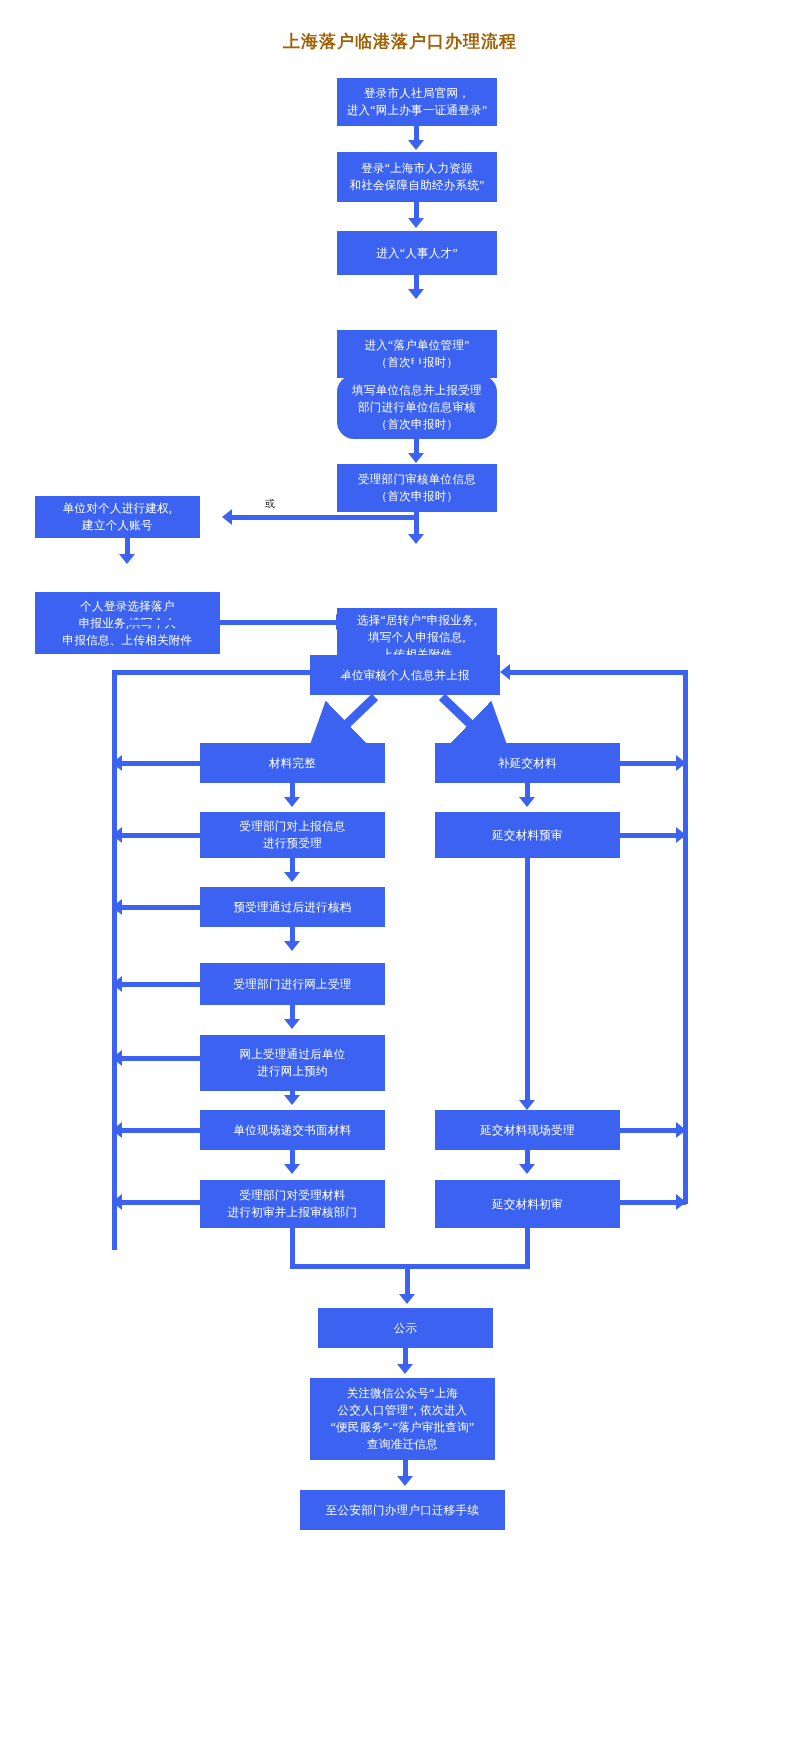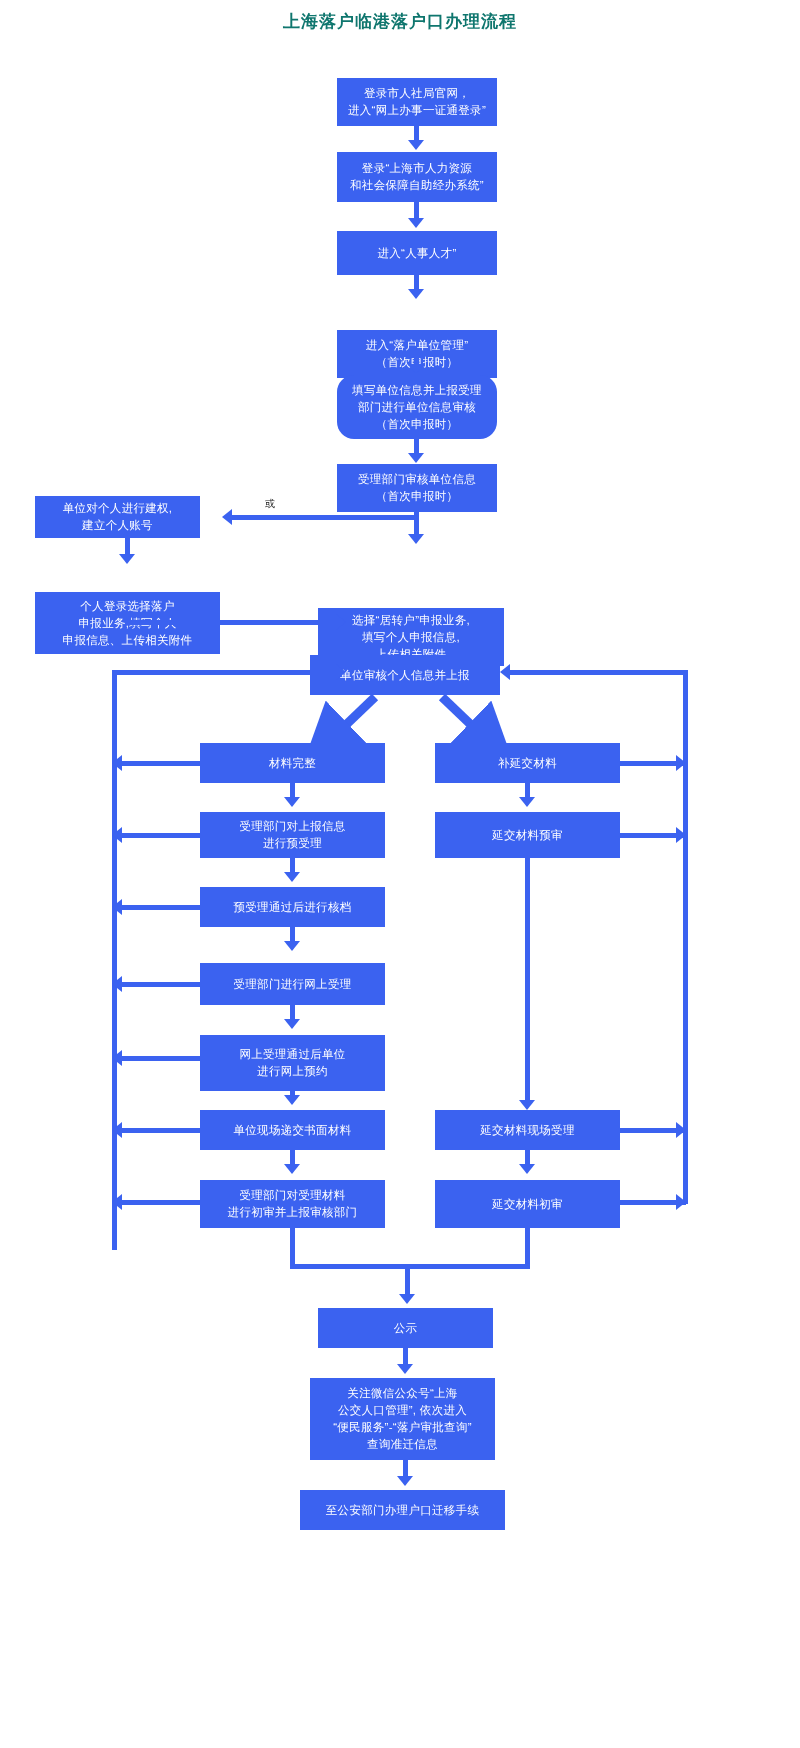--- a/index.html
+++ b/index.html
@@ -7,42 +7,43 @@
     width:800px;height:1748px;
     background:#ffffff;
     font-family:"Liberation Sans","DejaVu Sans",sans-serif;
     position:relative;
     overflow:hidden;
   }
   #canvas{position:absolute;left:0;top:0;width:800px;height:1748px;}
 
   .title{
     position:absolute;
-    left:0;top:10px;width:800px;
+    left:0;top:30px;width:800px;
     text-align:center;
     font-size:17px;
     font-weight:bold;
-    color:#0f766e;
+    color:#a16207;
     letter-spacing:1px;
   }
 
   .node{
     position:absolute;
     background:#3b62f0;
     color:#ffffff;
     display:flex;
     align-items:center;
     justify-content:center;
     text-align:center;
     font-size:11.5px;
     line-height:17px;
     letter-spacing:0.3px;
     box-sizing:border-box;
     padding:4px 4px;
     white-space:pre-line;
+    font-family:Liberation Serif, serif;
   }
 
   
   .vline{position:absolute;background:#3b62f0;width:5px;}
   .hline{position:absolute;background:#3b62f0;height:5px;}
 
   
   .arw-down{
     position:absolute;width:0;height:0;
     border-left:8px solid transparent;
@@ -98,21 +99,21 @@
 部门进行单位信息审核
 （首次申报时）</div>
   <div class="vline" style="left:414px;top:439px;height:16px;"></div>
   <div class="arw-down" style="left:408px;top:453px;"></div>
 
   <div class="node" style="left:337px;top:464px;width:160px;height:48px;">受理部门审核单位信息
 （首次申报时）</div>
   <div class="vline" style="left:414px;top:512px;height:24px;"></div>
   <div class="arw-down" style="left:408px;top:534px;"></div>
 
-  <div class="node" style="left:318px;top:608px;width:186px;height:58px;">选择“居转户”申报业务,
+  <div class="node" style="left:337px;top:608px;width:160px;height:58px;">选择“居转户”申报业务,
 填写个人申报信息,
 上传相关附件</div>
   <div class="vline" style="left:414px;top:666px;height:16px;"></div>
   <div class="arw-down" style="left:408px;top:680px;"></div>
 
   <div class="node" style="left:310px;top:655px;width:190px;height:40px;">单位审核个人信息并上报</div>
 
   <div class="vline" style="left:414px;top:512px;height:8px;"></div>
   <div class="hline" style="left:232px;top:515px;width:185px;"></div>
   <div class="arw-left" style="left:222px;top:509px;"></div>

